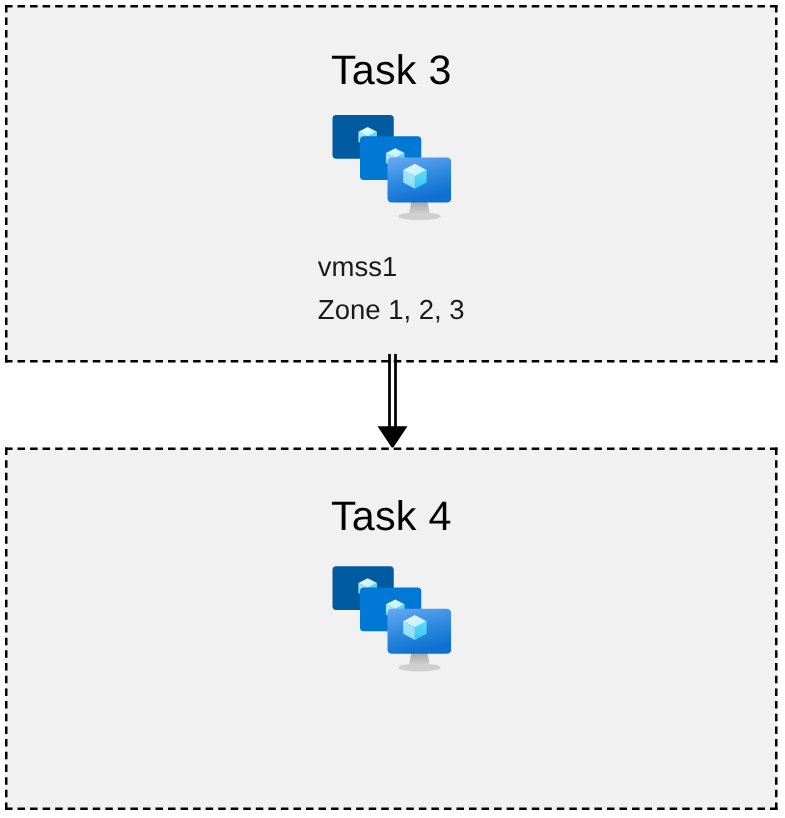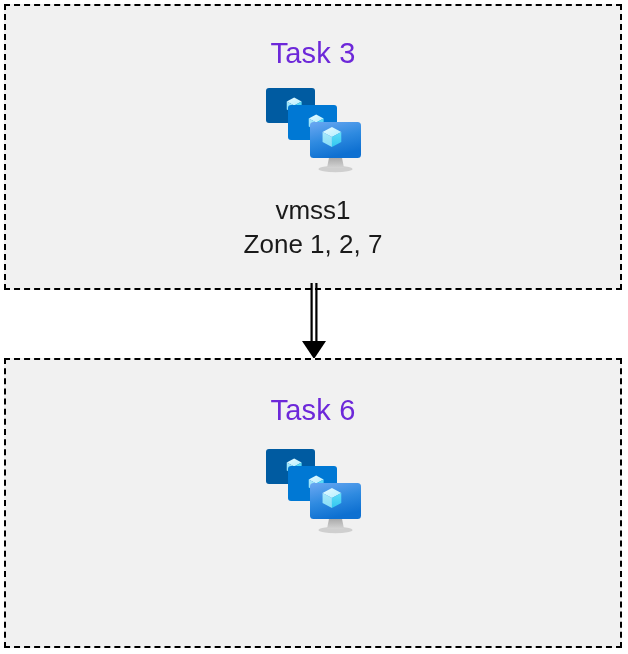--- a/index.html
+++ b/index.html
@@ -43,43 +43,43 @@
   }
 
   #task-box-bottom {
     left: 4px;
     top: 358px;
     width: 618px;
     height: 290px;
   }
 
   .task-heading {
-    color: #6d28d9;
-    font-size: 29px;
+    color: #000000;
+    font-size: 33px;
     line-height: 1;
     font-weight: 400;
     letter-spacing: 0.2px;
     text-align: center;
     white-space: nowrap;
   }
 
   #task-box-top .task-heading { margin-top: 33px; }
   #task-box-bottom .task-heading { margin-top: 36px; }
 
   .vmss-icon {
     display: block;
   }
 
   #task-box-top .vmss-icon { margin-top: 19px; }
   #task-box-bottom .vmss-icon { margin-top: 23px; }
 
   .caption-block {
-    text-align: center;
+    text-align: left;
     color: #1a1a1a;
-    font-size: 26px;
+    font-size: 22px;
     line-height: 34px;
     font-weight: 400;
     white-space: nowrap;
   }
 
   #task-box-top .caption-block { margin-top: 20px; }
   #task-box-bottom .caption-block { margin-top: 42px; }
 
   .caption-line { display: block; }
 
@@ -146,35 +146,35 @@
       <rect x="45" y="35" width="51" height="36" rx="3.5" ry="3.5" fill="url(#frontScreenGradA)"></rect>
       <g transform="translate(56,40) scale(0.78)">
         <path d="M14 0 L26 6.4 L14 12.8 L2 6.4 Z" fill="url(#cubeTopA)"></path>
         <path d="M2 6.4 L14 12.8 L14 25.6 L2 19.2 Z" fill="url(#cubeLeftA)"></path>
         <path d="M26 6.4 L14 12.8 L14 25.6 L26 19.2 Z" fill="url(#cubeRightA)"></path>
       </g>
     </svg>
 
     <div class="caption-block">
       <span class="caption-line">vmss1</span>
-      <span class="caption-line">Zone 1, 2, 7</span>
+      <span class="caption-line">Zone 1, 2, 3</span>
     </div>
   </div>
 
   <svg id="flow-connector" viewBox="0 0 44 80" aria-label="flow from Task 3 to Task 4">
 
     <rect x="18.5" y="0" width="2.2" height="60" fill="#000000"></rect>
     <rect x="23.3" y="0" width="2.2" height="60" fill="#000000"></rect>
 
     <path d="M10 58 L34 58 L22 76 Z" fill="#000000"></path>
   </svg>
 
   <div class="task-box" id="task-box-bottom">
 
-    <div class="task-heading">Task 6</div>
+    <div class="task-heading">Task 4</div>
 
     <svg class="vmss-icon" width="96" height="86" viewBox="0 0 96 86" aria-label="Azure virtual machine scale set">
       <defs>
         <linearGradient id="frontScreenGradB" x1="0" y1="0" x2="0.35" y2="1">
           <stop offset="0%" stop-color="#6BA8F2"></stop>
           <stop offset="55%" stop-color="#2E8AE0"></stop>
           <stop offset="100%" stop-color="#0E70D1"></stop>
         </linearGradient>
         <linearGradient id="standGradB" x1="0" y1="0" x2="0" y2="1">
           <stop offset="0%" stop-color="#9E9E9E"></stop>

